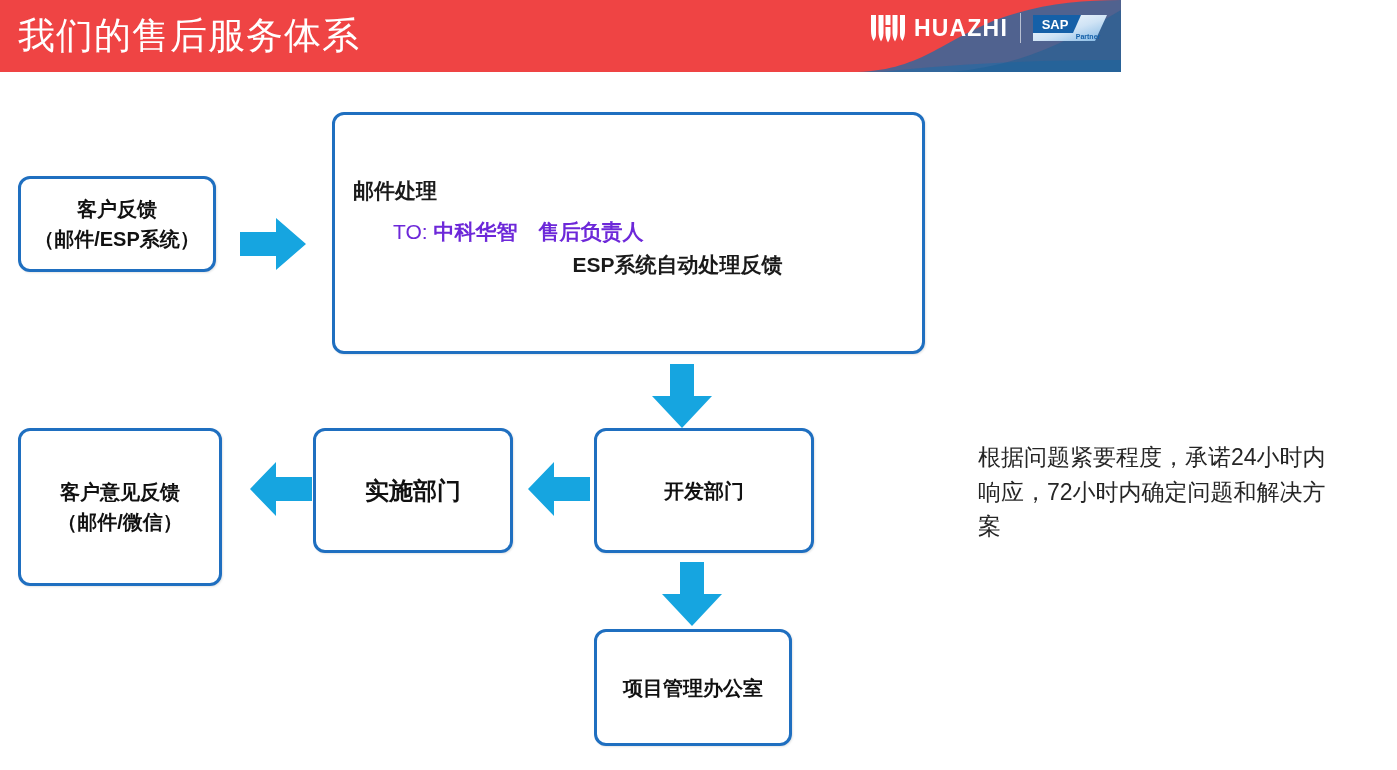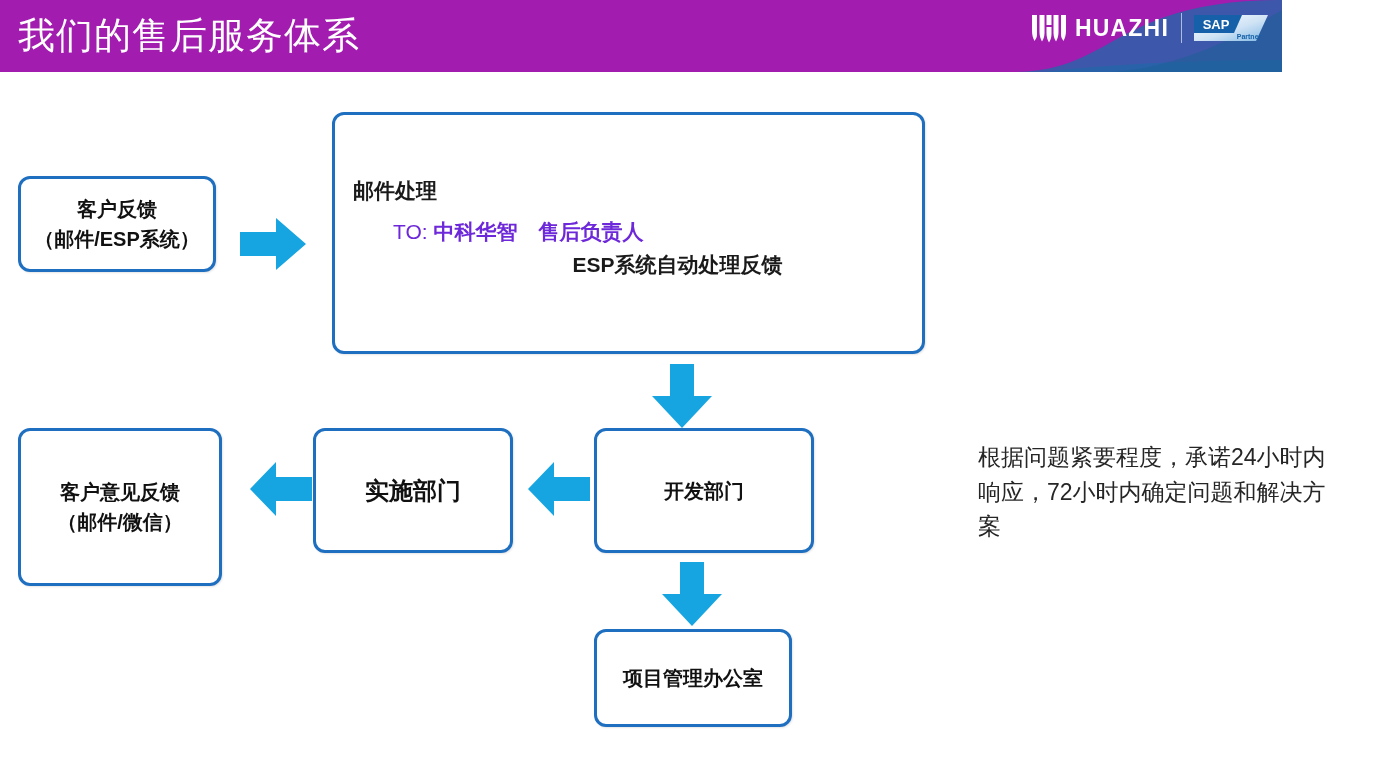--- a/index.html
+++ b/index.html
@@ -6,22 +6,22 @@
   html, body {
     width: 1397px; height: 770px;
     background: #ffffff;
     font-family: "Liberation Sans", "DejaVu Sans", sans-serif;
     overflow: hidden;
   }
   .slide { position: relative; width: 1397px; height: 770px; background: #ffffff; }
 
   
   .header {
-    position: absolute; left: 0; top: 0; width: 1282px; height: 72px;
-    background: #a21caf;
+    position: absolute; left: 0; top: 0; width: 1121px; height: 72px;
+    background: #ef4444;
     overflow: hidden;
   }
   .header-swoosh {
     position: absolute; right: 0; top: 0; width: 420px; height: 72px;
   }
   .header-title {
     position: absolute; left: 18px; top: 7px;
     font-size: 37px; line-height: 58px; color: #ffffff;
     font-weight: 400; letter-spacing: 1px;
     white-space: nowrap;
@@ -54,21 +54,21 @@
     font-weight: bold;
     box-shadow: 1px 1px 2px rgba(0,0,0,0.10);
   }
   .node .lines { line-height: 1.5; }
   .node .l { display: block; white-space: nowrap; }
 
   #node-customer-feedback { left: 18px; top: 176px; width: 198px; height: 96px; font-size: 20px; }
   #node-implementation    { left: 313px; top: 428px; width: 200px; height: 125px; font-size: 24px; }
   #node-customer-opinion  { left: 18px; top: 428px; width: 204px; height: 158px; font-size: 20px; }
   #node-development       { left: 594px; top: 428px; width: 220px; height: 125px; font-size: 20px; }
-  #node-pmo               { left: 594px; top: 629px; width: 198px; height: 98px; font-size: 20px; justify-content: center; }
+  #node-pmo               { left: 594px; top: 629px; width: 198px; height: 117px; font-size: 20px; justify-content: center; }
 
   #node-email-processing {
     left: 332px; top: 112px; width: 593px; height: 242px;
     display: block; text-align: left; font-weight: normal;
     padding: 62px 0 8px 18px;
   }
   #node-email-processing .ep-l1 {
     font-size: 21px; font-weight: bold; color: #1a1a1a; margin-bottom: 13px;
   }
   #node-email-processing .ep-l2 {

